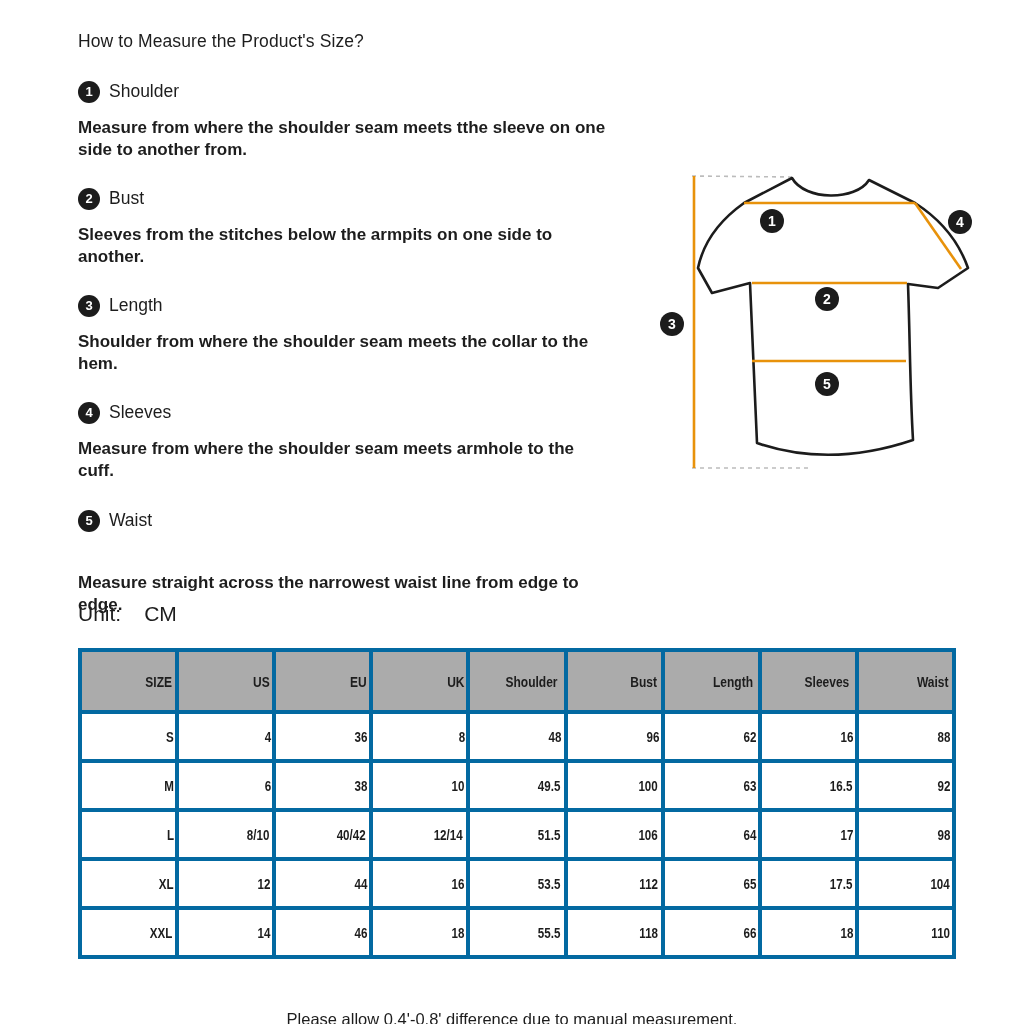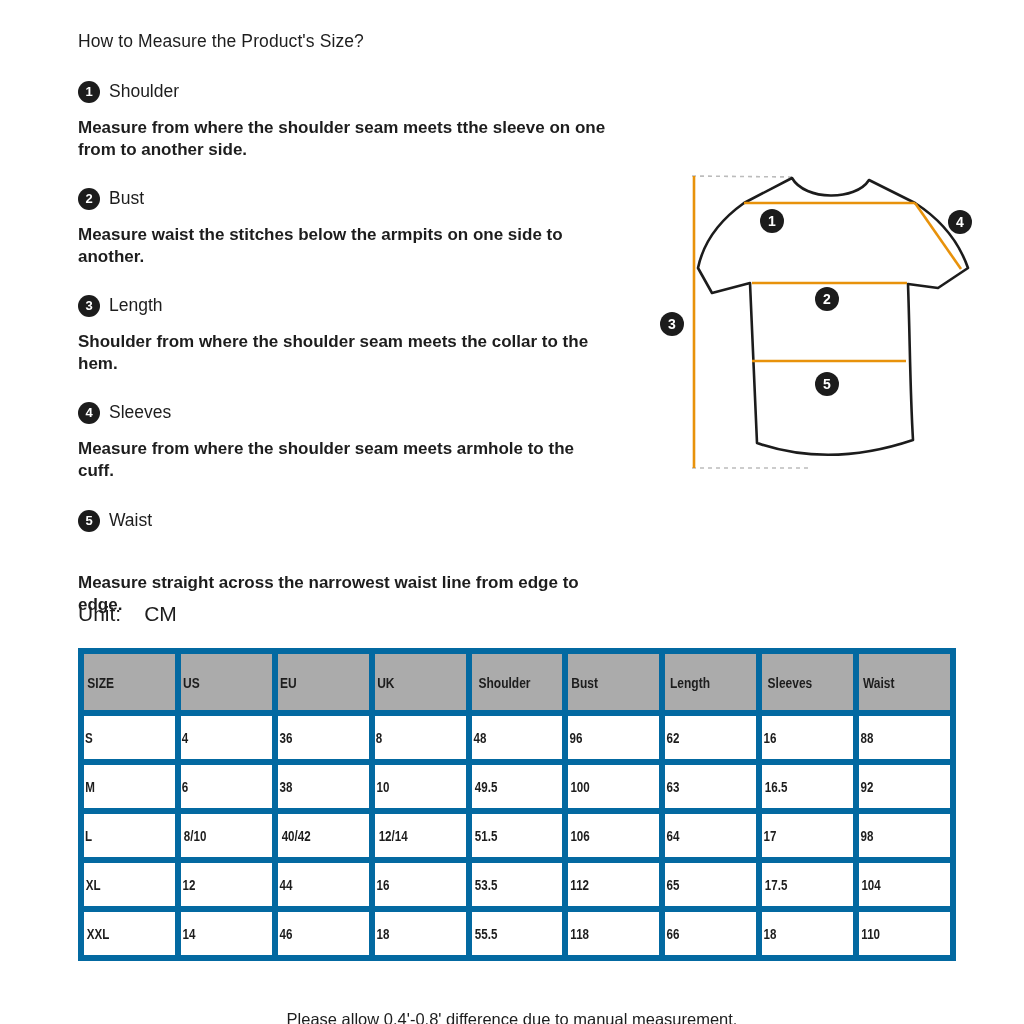--- a/index.html
+++ b/index.html
@@ -56,22 +56,22 @@
   }
 
   
   .size-table-wrap { left: 78px; top: 648px; width: 878px; }
   table.size-table {
     width: 100%;
     border-collapse: collapse;
     table-layout: fixed;
   }
   table.size-table th, table.size-table td {
-    border: 6px solid #0369a1;
-    text-align: left;
+    border: 4px solid #0369a1;
+    text-align: right;
     vertical-align: middle;
     background: #ffffff;
   }
   table.size-table th {
     height: 62px;
     background: #ababab;
     font-size: 15px;
     font-weight: 700;
   }
   table.size-table td {
@@ -95,29 +95,29 @@
 <body>
 
 <div class="abs page-title">How to Measure the Product's Size?</div>
 
 <div class="abs section-head" style="top:80px">
   <span class="num-badge">1</span>
   <span class="section-label">Shoulder</span>
 </div>
 <div class="abs section-desc" style="top:117px">
   <div>Measure from where the shoulder seam meets tthe sleeve on one</div>
-  <div>from to another side.</div>
+  <div>side to another from.</div>
 </div>
 
 <div class="abs section-head" style="top:187px">
   <span class="num-badge">2</span>
   <span class="section-label">Bust</span>
 </div>
 <div class="abs section-desc" style="top:224px">
-  <div>Measure waist the stitches below the armpits on one side to</div>
+  <div>Sleeves from the stitches below the armpits on one side to</div>
   <div>another.</div>
 </div>
 
 <div class="abs section-head" style="top:294px">
   <span class="num-badge">3</span>
   <span class="section-label">Length</span>
 </div>
 <div class="abs section-desc" style="top:331px">
   <div>Shoulder from where the shoulder seam meets the collar to the</div>
   <div>hem.</div>

